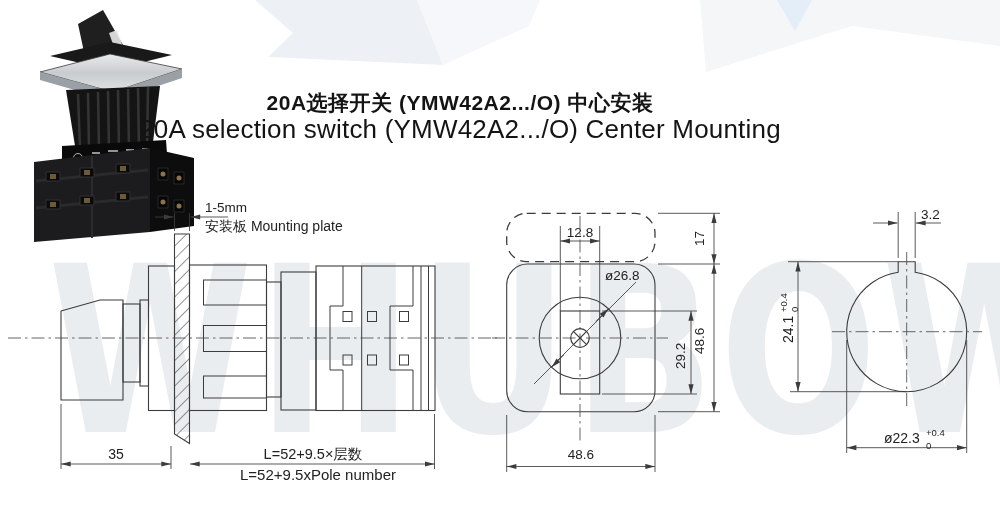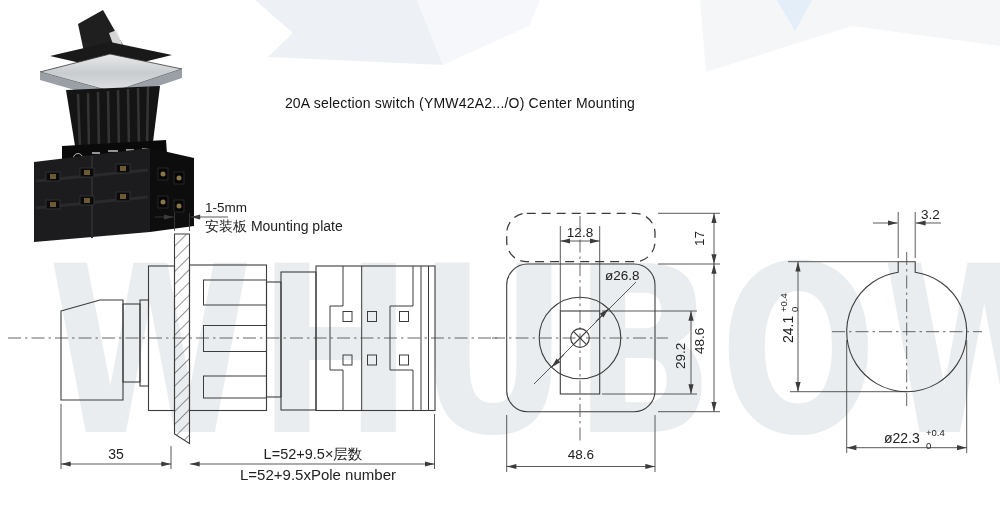--- a/index.html
+++ b/index.html
@@ -7,32 +7,33 @@
        font-family:"Liberation Sans","DejaVu Sans",sans-serif;}
   .stage{position:absolute;left:0;top:0;width:1000px;height:523px;}
   .watermark{position:absolute;left:48px;top:236px;z-index:0;
     font-family:"DejaVu Sans","Liberation Sans",sans-serif;
     font-size:232px;line-height:1;font-weight:700;color:#eaedef;
     letter-spacing:6px;transform:scaleX(0.8);transform-origin:left top;
     user-select:none;white-space:nowrap;}
   .titleblock{position:absolute;left:110px;top:90px;width:700px;z-index:2;
     text-align:center;color:#141414;}
   .title-zh{font-size:21px;font-weight:700;letter-spacing:0.5px;line-height:26px;}
-  .title-en{font-size:14px;font-weight:400;letter-spacing:0.2px;line-height:26px;}
+  .title-en{font-size:26px;font-weight:400;letter-spacing:0.2px;line-height:26px;}
   svg.drawing{position:absolute;left:0;top:0;z-index:1;}
   .dimtxt{font-family:"Liberation Sans","DejaVu Sans",sans-serif;fill:#222;}
 </style>
 </head>
 <body>
 
 <div class="stage">
 
   <div class="watermark">WHUBOW</div>
 
   <div class="titleblock">
+    <div class="title-zh">20A选择开关 (YMW42A2.../O) 中心安装</div>
     <div class="title-en">20A selection switch  (YMW42A2.../O) Center Mounting</div>
   </div>
 
   <svg class="drawing" width="1000" height="523" viewBox="0 0 1000 523">
     <defs>
       <marker id="arw" markerWidth="11" markerHeight="7" refX="10" refY="3" orient="auto-start-reverse" markerUnits="userSpaceOnUse">
         <path d="M0.3,0.4 L10,3 L0.3,5.6 Z" fill="#3c3c3c"></path>
       </marker>
       <pattern id="hatch" width="9" height="9" patternUnits="userSpaceOnUse" patternTransform="rotate(45)">
         <line x1="0" y1="0" x2="0" y2="9" stroke="#4a4a4a" stroke-width="1.2"></line>

